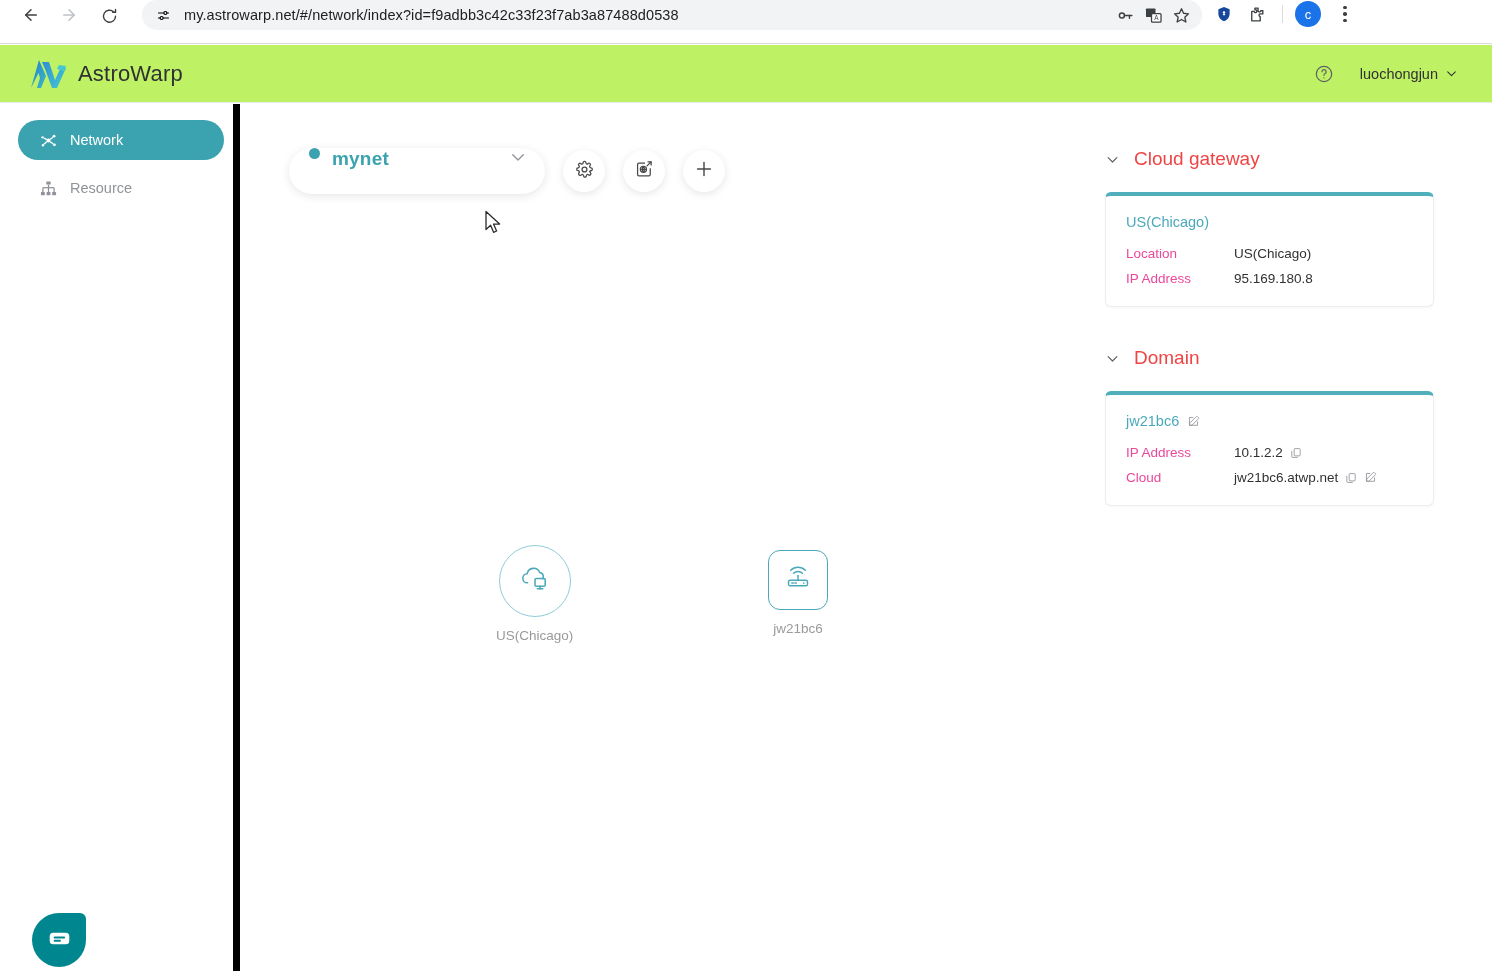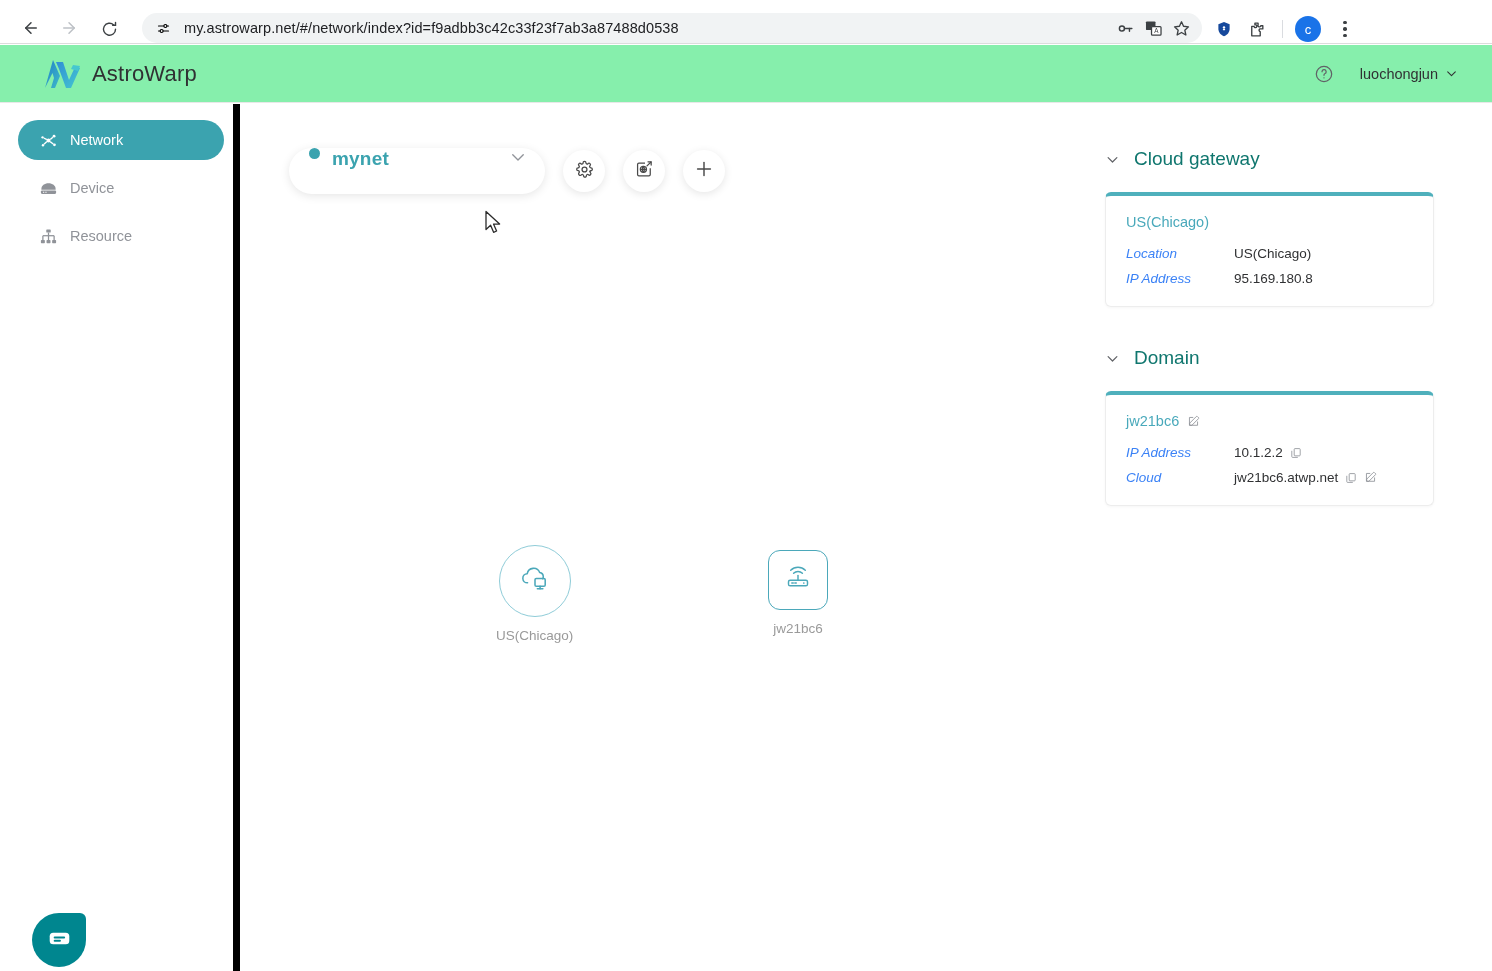--- a/index.html
+++ b/index.html
@@ -8,21 +8,21 @@
     font-family: "Liberation Sans", sans-serif;
     background: #ffffff;
     overflow: hidden;
   }
 
   
   .browser-bar {
     position: absolute; top: 0; left: 0;
     width: 1492px; height: 44px;
     background: #ffffff;
-    display: flex; align-items: flex-end;
+    display: flex; align-items: flex-start;
     border-bottom: 1px solid #dcdcdc;
   }
   .nav-btn {
     width: 30px; height: 30px;
     display: flex; align-items: center; justify-content: center;
     border-radius: 50%;
     color: #3c4043;
     flex: none;
   }
   .nav-btn.disabled { color: #bdc1c6; }
@@ -84,23 +84,23 @@
     width: 28px; height: 28px; margin: 0 8px 0 6px;
     display: flex; flex-direction: column; align-items: center; justify-content: center;
     gap: 3px;
   }
   .kebab i { width: 3.5px; height: 3.5px; border-radius: 50%; background: #3c4043; display: block; }
 
   
   .app-header {
     position: absolute; top: 45px; left: 0;
     width: 1492px; height: 58px;
-    background: #86efac;
+    background: #bef264;
     border-bottom: 1px solid #e8e8e8;
-    display: flex; align-items: center; padding-left: 14px;
+    display: flex; align-items: center;
   }
   .brand { display: flex; align-items: center; margin-left: 28px; gap: 10px; }
   .brand-name {
     font-size: 22px; color: #303133; font-weight: 400;
     letter-spacing: 0.2px;
   }
   .header-right {
     margin-left: auto; display: flex; align-items: center; gap: 26px; margin-right: 34px;
   }
   .help-icon { color: #606266; display: flex; align-items: center; }
@@ -201,21 +201,21 @@
     width: 393px; height: 867px;
     background: #ffffff;
     padding: 44px 58px 0 0;
   }
   .panel-section { margin-bottom: 40px; }
   .section-head {
     display: flex; align-items: center; gap: 14px;
     margin-left: 6px; margin-bottom: 22px;
   }
   .section-caret { color: #606266; display: flex; }
-  .section-title { font-size: 19px; color: #0f766e; font-weight: 400; }
+  .section-title { font-size: 19px; color: #ef4444; font-weight: 400; }
 
   .info-card {
     margin-left: 6px;
     background: #ffffff;
     border: 1px solid #ededed;
     border-top: 4px solid #4fb0bc;
     border-radius: 6px;
     padding: 18px 20px 20px 20px;
     box-shadow: 0 1px 3px rgba(0,0,0,0.04);
   }
@@ -223,21 +223,21 @@
     font-size: 14.5px; color: #49a9bb;
     display: flex; align-items: center; gap: 8px;
     margin-bottom: 16px;
   }
   .kv-row {
     display: flex; align-items: center;
     font-size: 13.5px;
     margin-bottom: 10px;
   }
   .kv-row:last-child { margin-bottom: 0; }
-  .kv-key { width: 108px; color: #3b82f6; flex: none; font-style: italic; }
+  .kv-key { width: 108px; color: #ec4899; flex: none; }
   .kv-val { color: #303133; display: flex; align-items: center; gap: 7px; }
   .mini-ico { color: #909399; display: flex; align-items: center; }
 
   
   .chat-fab {
     position: absolute; left: 32px; top: 913px;
     width: 54px; height: 54px;
     background: #00868f;
     border-radius: 27px 6px 27px 27px;
     display: flex; align-items: center; justify-content: center;
@@ -370,31 +370,20 @@
         <line x1="6" y1="8.8" x2="10" y2="11"></line>
           <line x1="14.2" y1="10.8" x2="17.5" y2="7.8"></line>
         <line x1="14" y1="13.4" x2="18" y2="16.4"></line>
           <line x1="10" y1="13.3" x2="6.3" y2="16.8"></line>
       </svg>
     </span>
     <span>Network</span>
   </div>
   <div class="side-item">
     <span class="side-ico">
-      <svg width="19" height="19" viewBox="0 0 24 24" fill="currentColor">
-        <path d="M3 12.5c0-4 4-7 9-7s9 3 9 7v1H3z"></path>
-        <rect x="2.4" y="14.4" width="19.2" height="4.4" rx="1.4"></rect>
-        <rect x="5" y="16" width="1.6" height="1.4" rx="0.3" fill="#fff"></rect>
-        <rect x="8" y="16" width="1.6" height="1.4" rx="0.3" fill="#fff"></rect>
-      </svg>
-    </span>
-    <span>Device</span>
-  </div>
-  <div class="side-item">
-    <span class="side-ico">
       <svg width="19" height="19" viewBox="0 0 24 24" fill="none" stroke="currentColor" stroke-width="1.6">
         <rect x="9.2" y="3" width="5.6" height="4" rx="0.8" fill="currentColor" stroke="none"></rect>
         <rect x="2.4" y="16.5" width="5" height="4" rx="0.8" fill="currentColor" stroke="none"></rect>
         <rect x="9.5" y="16.5" width="5" height="4" rx="0.8" fill="currentColor" stroke="none"></rect>
         <rect x="16.6" y="16.5" width="5" height="4" rx="0.8" fill="currentColor" stroke="none"></rect>
         <line x1="12" y1="7" x2="12" y2="11"></line>
           <line x1="4.9" y1="11" x2="19.1" y2="11"></line>
         <line x1="4.9" y1="11" x2="4.9" y2="16.5"></line>
           <line x1="12" y1="11" x2="12" y2="16.5"></line>
           <line x1="19.1" y1="11" x2="19.1" y2="16.5"></line>

